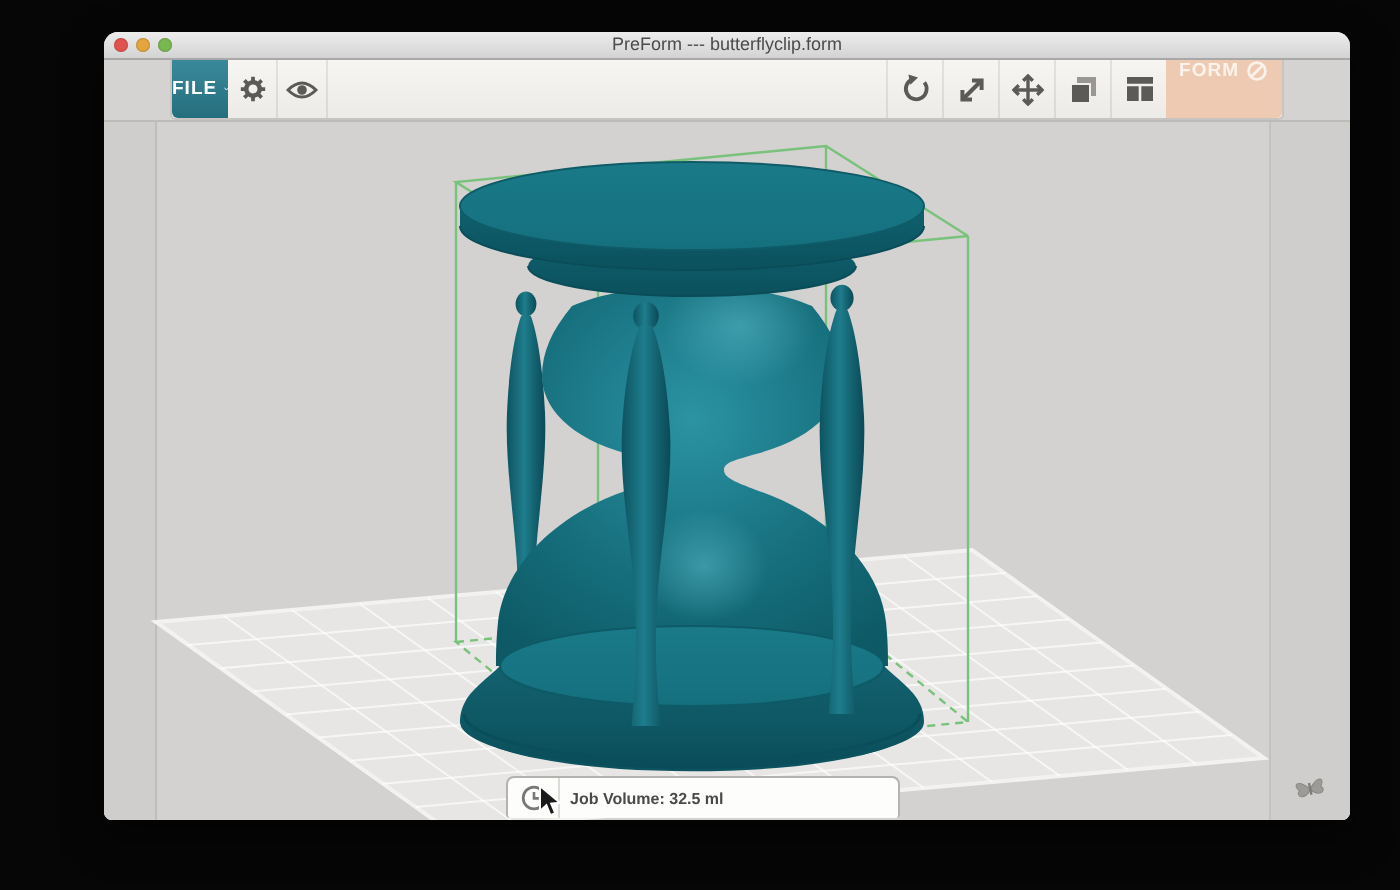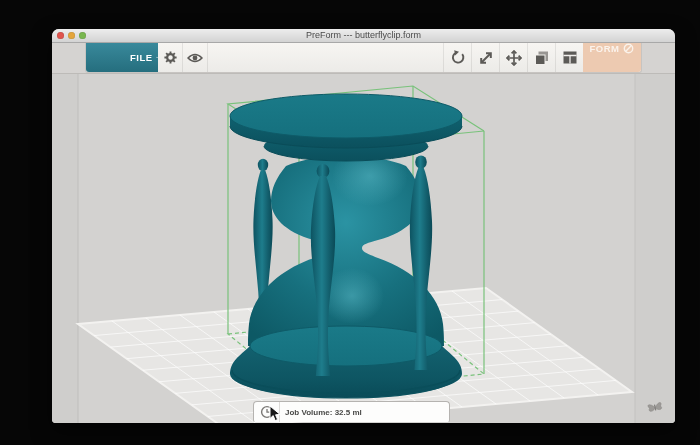--- a/index.html
+++ b/index.html
@@ -1,21 +1,21 @@
 <!DOCTYPE html>
 <html><head>
 <meta charset="utf-8">
 <style>
   html,body{margin:0;padding:0;}
   body{
     width:700px;height:445px;background:#060606;position:relative;overflow:hidden;
     font-family:"Liberation Sans", sans-serif;
   }
   .app-window{
-    position:absolute;left:52px;top:29px;width:623px;height:394px;
+    position:absolute;left:52px;top:16px;width:623px;height:394px;
     border-radius:7px 7px 4px 4px;overflow:hidden;background:#d2d1cf;
     box-shadow:0 8px 20px rgba(0,0,0,.55);
   }
   
   .titlebar{
     position:relative;height:13px;
     background:linear-gradient(#ededed,#d3d3d3);
     border-bottom:1px solid #a8a8a8;
     display:flex;align-items:center;justify-content:center;
   }
@@ -33,21 +33,21 @@
   .toolbar{
     margin-left:33px;width:557px;display:flex;align-items:stretch;
     background:linear-gradient(#f7f5f2,#ecebe8);
     border:1px solid #c7c4c1;border-top:none;border-radius:0 0 3px 3px;
     box-sizing:border-box;
   }
   .file-btn{
     width:28px;display:flex;align-items:center;justify-content:center;gap:3px;
     background:linear-gradient(#39899b,#256e7e);color:#fff;
     font-size:9.5px;font-weight:bold;letter-spacing:.5px;
-    border-radius:0 0 0 3px;cursor:pointer;padding-left:44px;
+    border-radius:0 0 0 3px;cursor:pointer;
   }
   .tool-slot{
     width:24px;display:flex;align-items:center;justify-content:center;
     border-right:1px solid rgba(0,0,0,.08);cursor:pointer;
   }
   .tool-slot.left-border{border-right:none;border-left:1px solid rgba(0,0,0,.08);width:27px;}
   .toolbar .spacer{flex:1;}
   .form-btn{
     width:58px;display:flex;justify-content:center;gap:4px;
     background:#edcab1;color:#fbf3ec;font-size:9.5px;font-weight:bold;letter-spacing:.5px;

